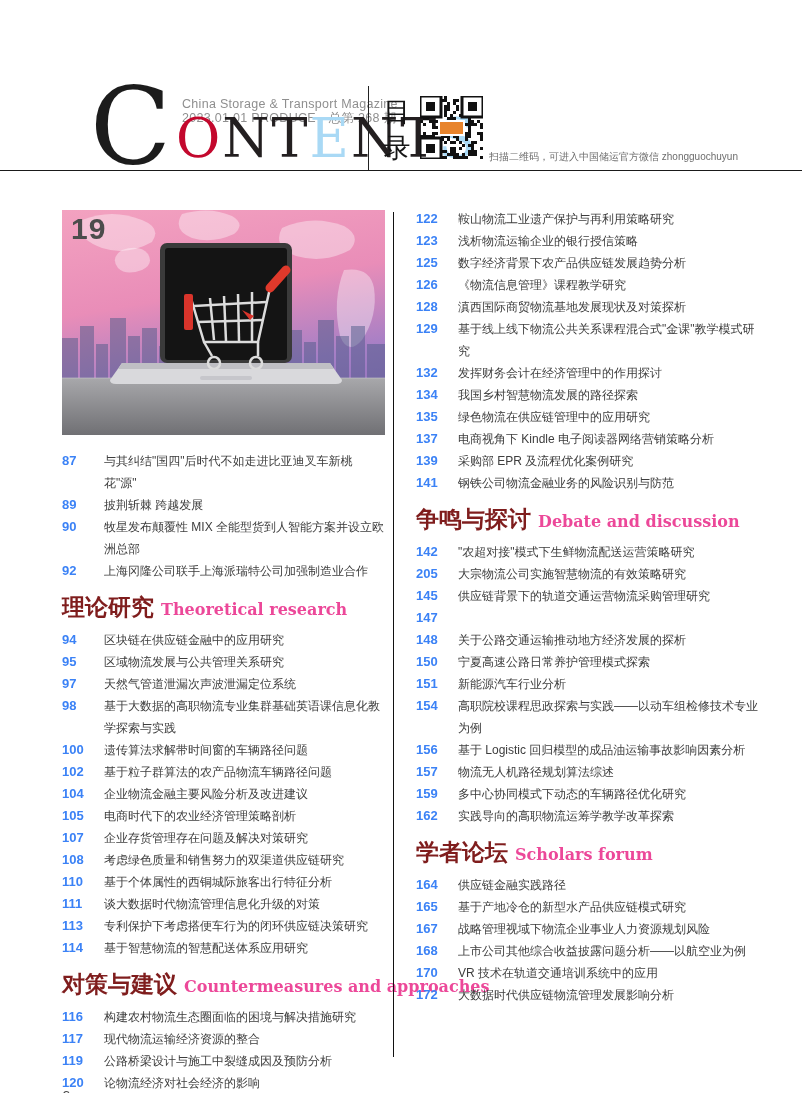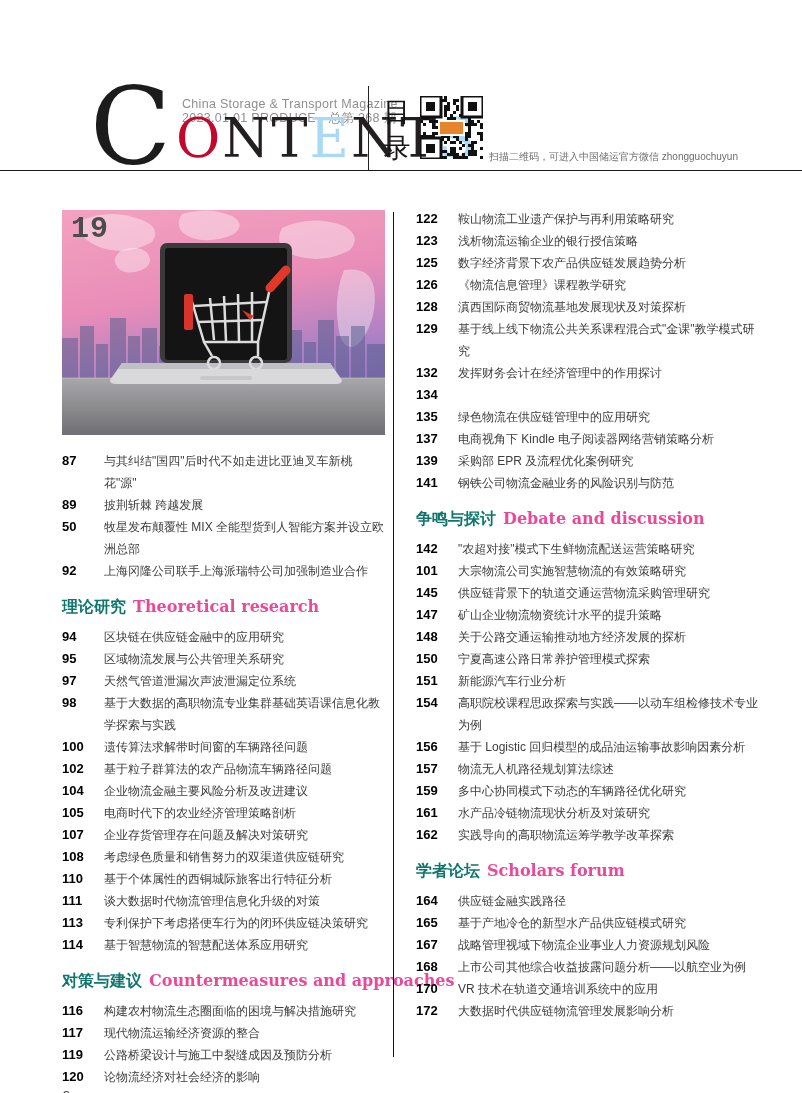--- a/index.html
+++ b/index.html
@@ -17,29 +17,29 @@
              color:#151515;text-align:center;width:30px;}
   .qr{position:absolute;left:420px;top:96px;}
   .qr-caption{position:absolute;left:489px;top:150px;font-size:10px;color:#6e6e6e;white-space:nowrap;}
   .hdr-rule{position:absolute;left:0;top:170px;width:802px;height:1px;background:#1a1a1a;}
   
   .col-left{position:absolute;left:62px;top:210px;width:323px;}
   .col-right{position:absolute;left:416px;top:208px;width:344px;}
   .col-divider{position:absolute;left:393px;top:212px;width:1px;height:845px;background:#111;}
   .cover{position:relative;width:323px;height:225px;overflow:hidden;}
   .cover-label{position:absolute;left:9px;top:2px;font-size:30px;font-weight:800;color:#4c4c4c;
-               letter-spacing:1px;font-family:Liberation Mono, monospace;}
+               letter-spacing:1px;}
   .blocks{margin-top:15px;}
   .block{margin:0;}
   .block + .block{margin-top:13px;}
   .sec-head{line-height:24px;margin-bottom:7px;white-space:nowrap;}
-  .sec-cn{color:#0f766e;font-weight:bold;font-size:16px;}
+  .sec-cn{color:#7f1d1d;font-weight:bold;font-size:23px;}
   .sec-en{color:#ec4899;font-family:"DejaVu Serif",serif;font-size:16px;margin-left:7px;font-weight:bold;}
   .item{display:flex;line-height:22px;font-size:12px;color:#3d3d3d;}
-  .item .num{width:42px;flex:none;font-weight:bold;font-size:13px;color:#000000;}
+  .item .num{width:42px;flex:none;font-weight:bold;font-size:13px;color:#3b82f6;}
   .item .title{flex:1;}
   
   .footer{position:absolute;left:62px;top:1066px;width:700px;font-size:11px;color:#8f8f8f;margin-top:21px;}
   .footer .pgno{font-size:15px;color:#4a4a4a;margin-right:40px;}
   .footer .issue{margin-left:38px;}
 </style>
 </head>
 <body>
 
 <div>
@@ -268,21 +268,21 @@
         <div class="block">
           <div class="item">
             <span class="num">87</span>
             <span class="title">与其纠结"国四"后时代不如走进比亚迪叉车新桃花"源"</span>
           </div>
           <div class="item">
             <span class="num">89</span>
             <span class="title">披荆斩棘 跨越发展</span>
           </div>
           <div class="item">
-            <span class="num">50</span>
+            <span class="num">90</span>
             <span class="title">牧星发布颠覆性 MIX 全能型货到人智能方案并设立欧洲总部</span>
           </div>
           <div class="item">
             <span class="num">92</span>
             <span class="title">上海冈隆公司联手上海派瑞特公司加强制造业合作</span>
           </div>
         </div>
         <div class="block">
           <div class="sec-head"><span class="sec-cn">理论研究</span><span class="sec-en">Theoretical research</span></div>
           <div class="item">
@@ -392,20 +392,21 @@
           <div class="item">
             <span class="num">129</span>
             <span class="title">基于线上线下物流公共关系课程混合式"金课"教学模式研究</span>
           </div>
           <div class="item">
             <span class="num">132</span>
             <span class="title">发挥财务会计在经济管理中的作用探讨</span>
           </div>
           <div class="item">
             <span class="num">134</span>
+            <span class="title">我国乡村智慧物流发展的路径探索</span>
           </div>
           <div class="item">
             <span class="num">135</span>
             <span class="title">绿色物流在供应链管理中的应用研究</span>
           </div>
           <div class="item">
             <span class="num">137</span>
             <span class="title">电商视角下 Kindle 电子阅读器网络营销策略分析</span>
           </div>
           <div class="item">
@@ -417,30 +418,29 @@
             <span class="title">钢铁公司物流金融业务的风险识别与防范</span>
           </div>
         </div>
         <div class="block">
           <div class="sec-head"><span class="sec-cn">争鸣与探讨</span><span class="sec-en">Debate and discussion</span></div>
           <div class="item">
             <span class="num">142</span>
             <span class="title">"农超对接"模式下生鲜物流配送运营策略研究</span>
           </div>
           <div class="item">
-            <span class="num">101</span>
+            <span class="num">205</span>
             <span class="title">大宗物流公司实施智慧物流的有效策略研究</span>
           </div>
           <div class="item">
             <span class="num">145</span>
             <span class="title">供应链背景下的轨道交通运营物流采购管理研究</span>
           </div>
           <div class="item">
             <span class="num">147</span>
-            <span class="title">矿山企业物流物资统计水平的提升策略</span>
           </div>
           <div class="item">
             <span class="num">148</span>
             <span class="title">关于公路交通运输推动地方经济发展的探析</span>
           </div>
           <div class="item">
             <span class="num">150</span>
             <span class="title">宁夏高速公路日常养护管理模式探索</span>
           </div>
           <div class="item">
@@ -455,24 +455,20 @@
             <span class="num">156</span>
             <span class="title">基于 Logistic 回归模型的成品油运输事故影响因素分析</span>
           </div>
           <div class="item">
             <span class="num">157</span>
             <span class="title">物流无人机路径规划算法综述</span>
           </div>
           <div class="item">
             <span class="num">159</span>
             <span class="title">多中心协同模式下动态的车辆路径优化研究</span>
-          </div>
-          <div class="item">
-            <span class="num">161</span>
-            <span class="title">水产品冷链物流现状分析及对策研究</span>
           </div>
           <div class="item">
             <span class="num">162</span>
             <span class="title">实践导向的高职物流运筹学教学改革探索</span>
           </div>
         </div>
         <div class="block">
           <div class="sec-head"><span class="sec-cn">学者论坛</span><span class="sec-en">Scholars forum</span></div>
           <div class="item">
             <span class="num">164</span>

